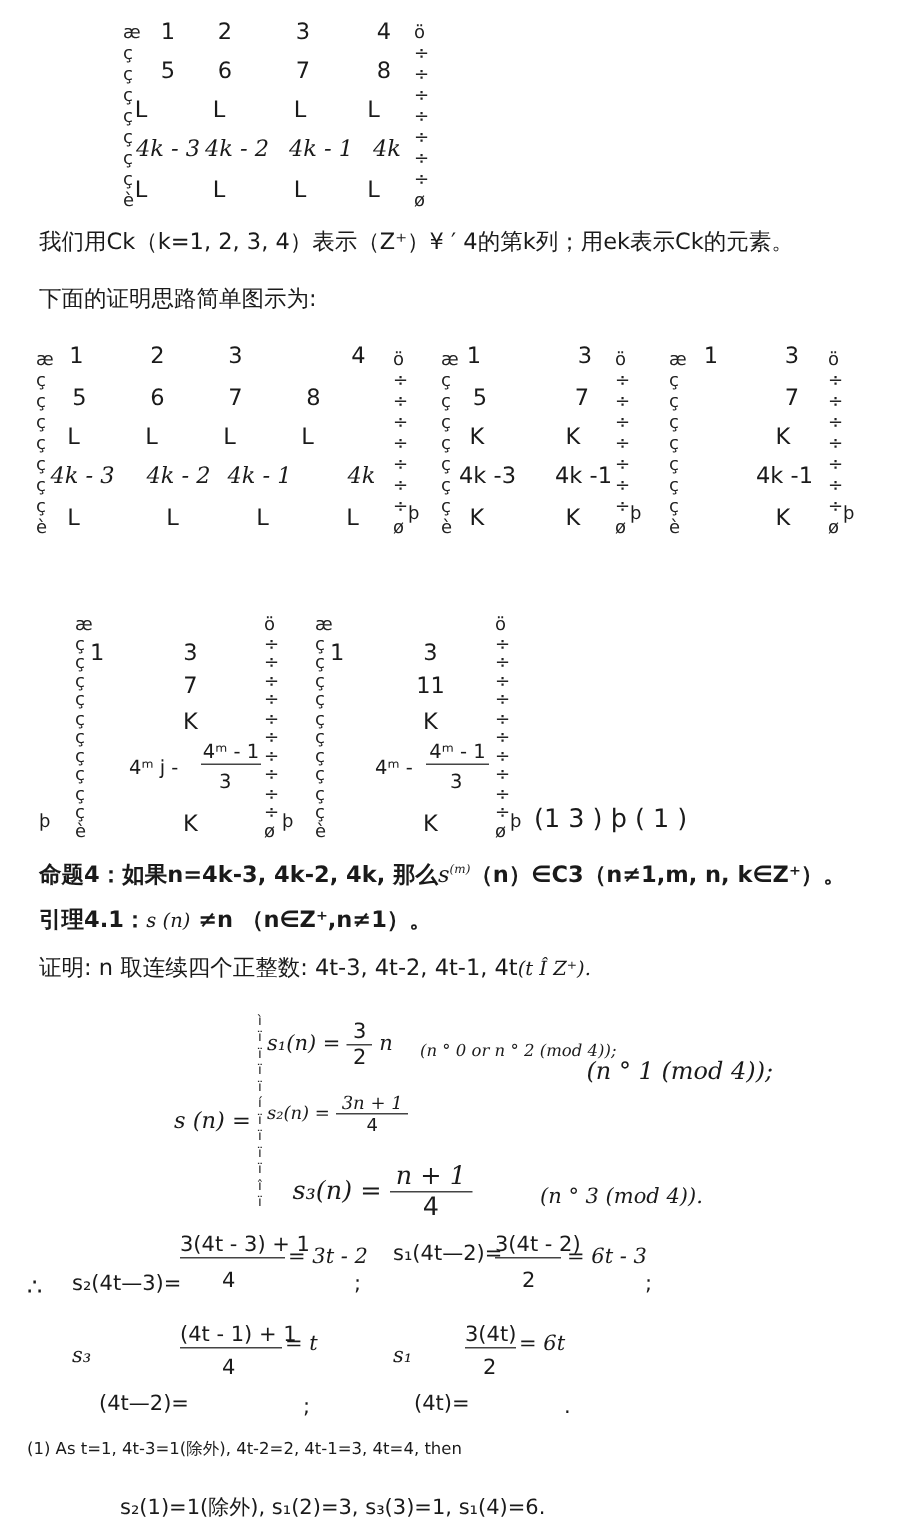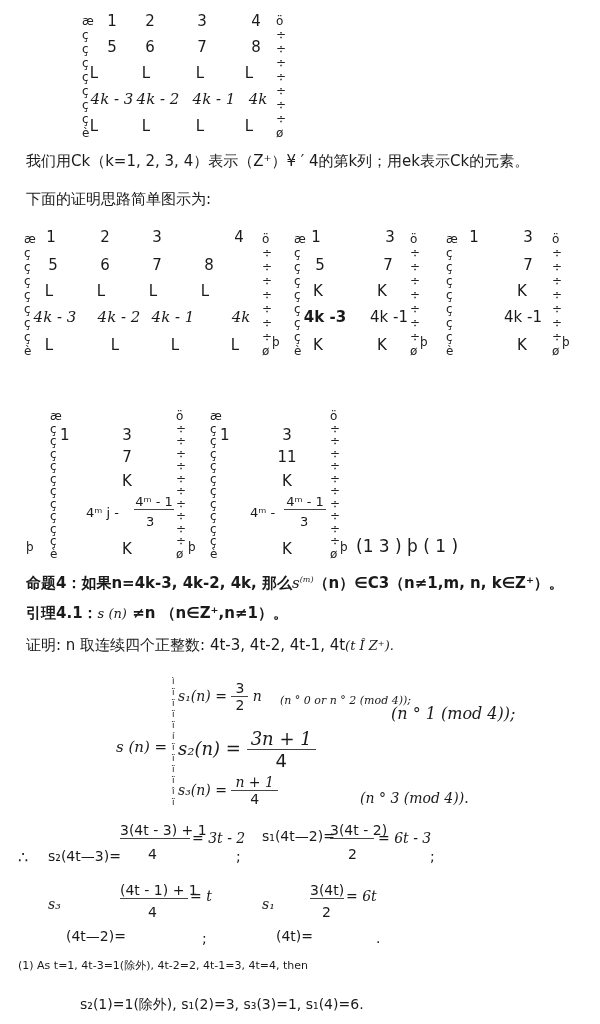--- a/index.html
+++ b/index.html
@@ -75,21 +75,21 @@
 
   <div class="br abs" style="left:294px;top:232px;line-height:14px;">æ<br>ç<br>ç<br>ç<br>ç<br>ç<br>ç<br>ç<br>è</div>
   <div class="br abs" style="left:410px;top:232px;line-height:14px;">ö<br>÷<br>÷<br>÷<br>÷<br>÷<br>÷<br>÷<br>ø</div>
   <div class="abs" style="left:420px;top:335px;font-size:12px;">þ</div>
   <div class="mc" style="left:304px;top:228px;width:24px;">1</div>
   <div class="mc" style="left:378px;top:228px;width:24px;">3</div>
   <div class="mc" style="left:308px;top:256px;width:24px;">5</div>
   <div class="mc" style="left:376px;top:256px;width:24px;">7</div>
   <div class="mc" style="left:306px;top:282px;width:24px;">K</div>
   <div class="mc" style="left:370px;top:282px;width:24px;">K</div>
-  <div class="mc" style="left:300px;top:308px;width:50px;font-weight:bold;">4k -3</div>
+  <div class="mc" style="left:300px;top:308px;width:50px;">4k -3</div>
   <div class="mc" style="left:364px;top:308px;width:50px;">4k -1</div>
   <div class="mc" style="left:306px;top:336px;width:24px;">K</div>
   <div class="mc" style="left:370px;top:336px;width:24px;">K</div>
 
   <div class="br abs" style="left:446px;top:232px;line-height:14px;">æ<br>ç<br>ç<br>ç<br>ç<br>ç<br>ç<br>ç<br>è</div>
   <div class="br abs" style="left:552px;top:232px;line-height:14px;">ö<br>÷<br>÷<br>÷<br>÷<br>÷<br>÷<br>÷<br>ø</div>
   <div class="abs" style="left:562px;top:335px;font-size:12px;">þ</div>
   <div class="mc" style="left:462px;top:228px;width:24px;">1</div>
   <div class="mc" style="left:516px;top:228px;width:24px;">3</div>
   <div class="mc" style="left:516px;top:256px;width:24px;">7</div>
@@ -142,27 +142,27 @@
   <div class="abs it" style="left:116px;top:738px;font-size:15px;">s (n) =</div>
   <div class="br abs" style="left:172px;top:676px;line-height:11px;font-size:9px;">ì<br>ï<br>ï<br>ï<br>ï<br>í<br>ï<br>ï<br>ï<br>ï<br>î<br>ï</div>
 
   <div class="abs" style="left:178px;top:680px;font-size:14px;">
     <span class="it">s₁(n) =</span>
     <span class="frac"><span class="num">3</span><span class="den">2</span></span>
     <span class="it">n</span>
   </div>
   <div class="abs it" style="left:280px;top:694px;font-size:11px;">(n ° 0  or  n ° 2   (mod 4));</div>
 
-  <div class="abs" style="left:178px;top:728px;font-size:18px;">
+  <div class="abs" style="left:178px;top:728px;font-size:12px;">
     <span class="it">s₂(n) =</span>
     <span class="frac"><span class="num it">3n + 1</span><span class="den">4</span></span>
   </div>
   <div class="abs it" style="left:360px;top:704px;font-size:16px;margin-left:31px;">(n ° 1   (mod 4));</div>
 
-  <div class="abs" style="left:178px;top:774px;font-size:14px;">
+  <div class="abs" style="left:195px;top:774px;font-size:17px;">
     <span class="it">s₃(n) =</span>
     <span class="frac"><span class="num it">n + 1</span><span class="den">4</span></span>
   </div>
   <div class="abs it" style="left:360px;top:790px;font-size:14px;">(n ° 3   (mod 4)).</div>
 </div>
 
 <div style="font-size:14px;">
   <div class="abs" style="left:18px;top:848px;font-size:16px;">∴</div>
   <div class="abs" style="left:48px;top:848px;">s₂(4t—3)=</div>
   <div class="abs" style="left:120px;top:822px;width:70px;text-align:center;border-bottom:1px solid #444;">3(4t - 3) + 1</div>

